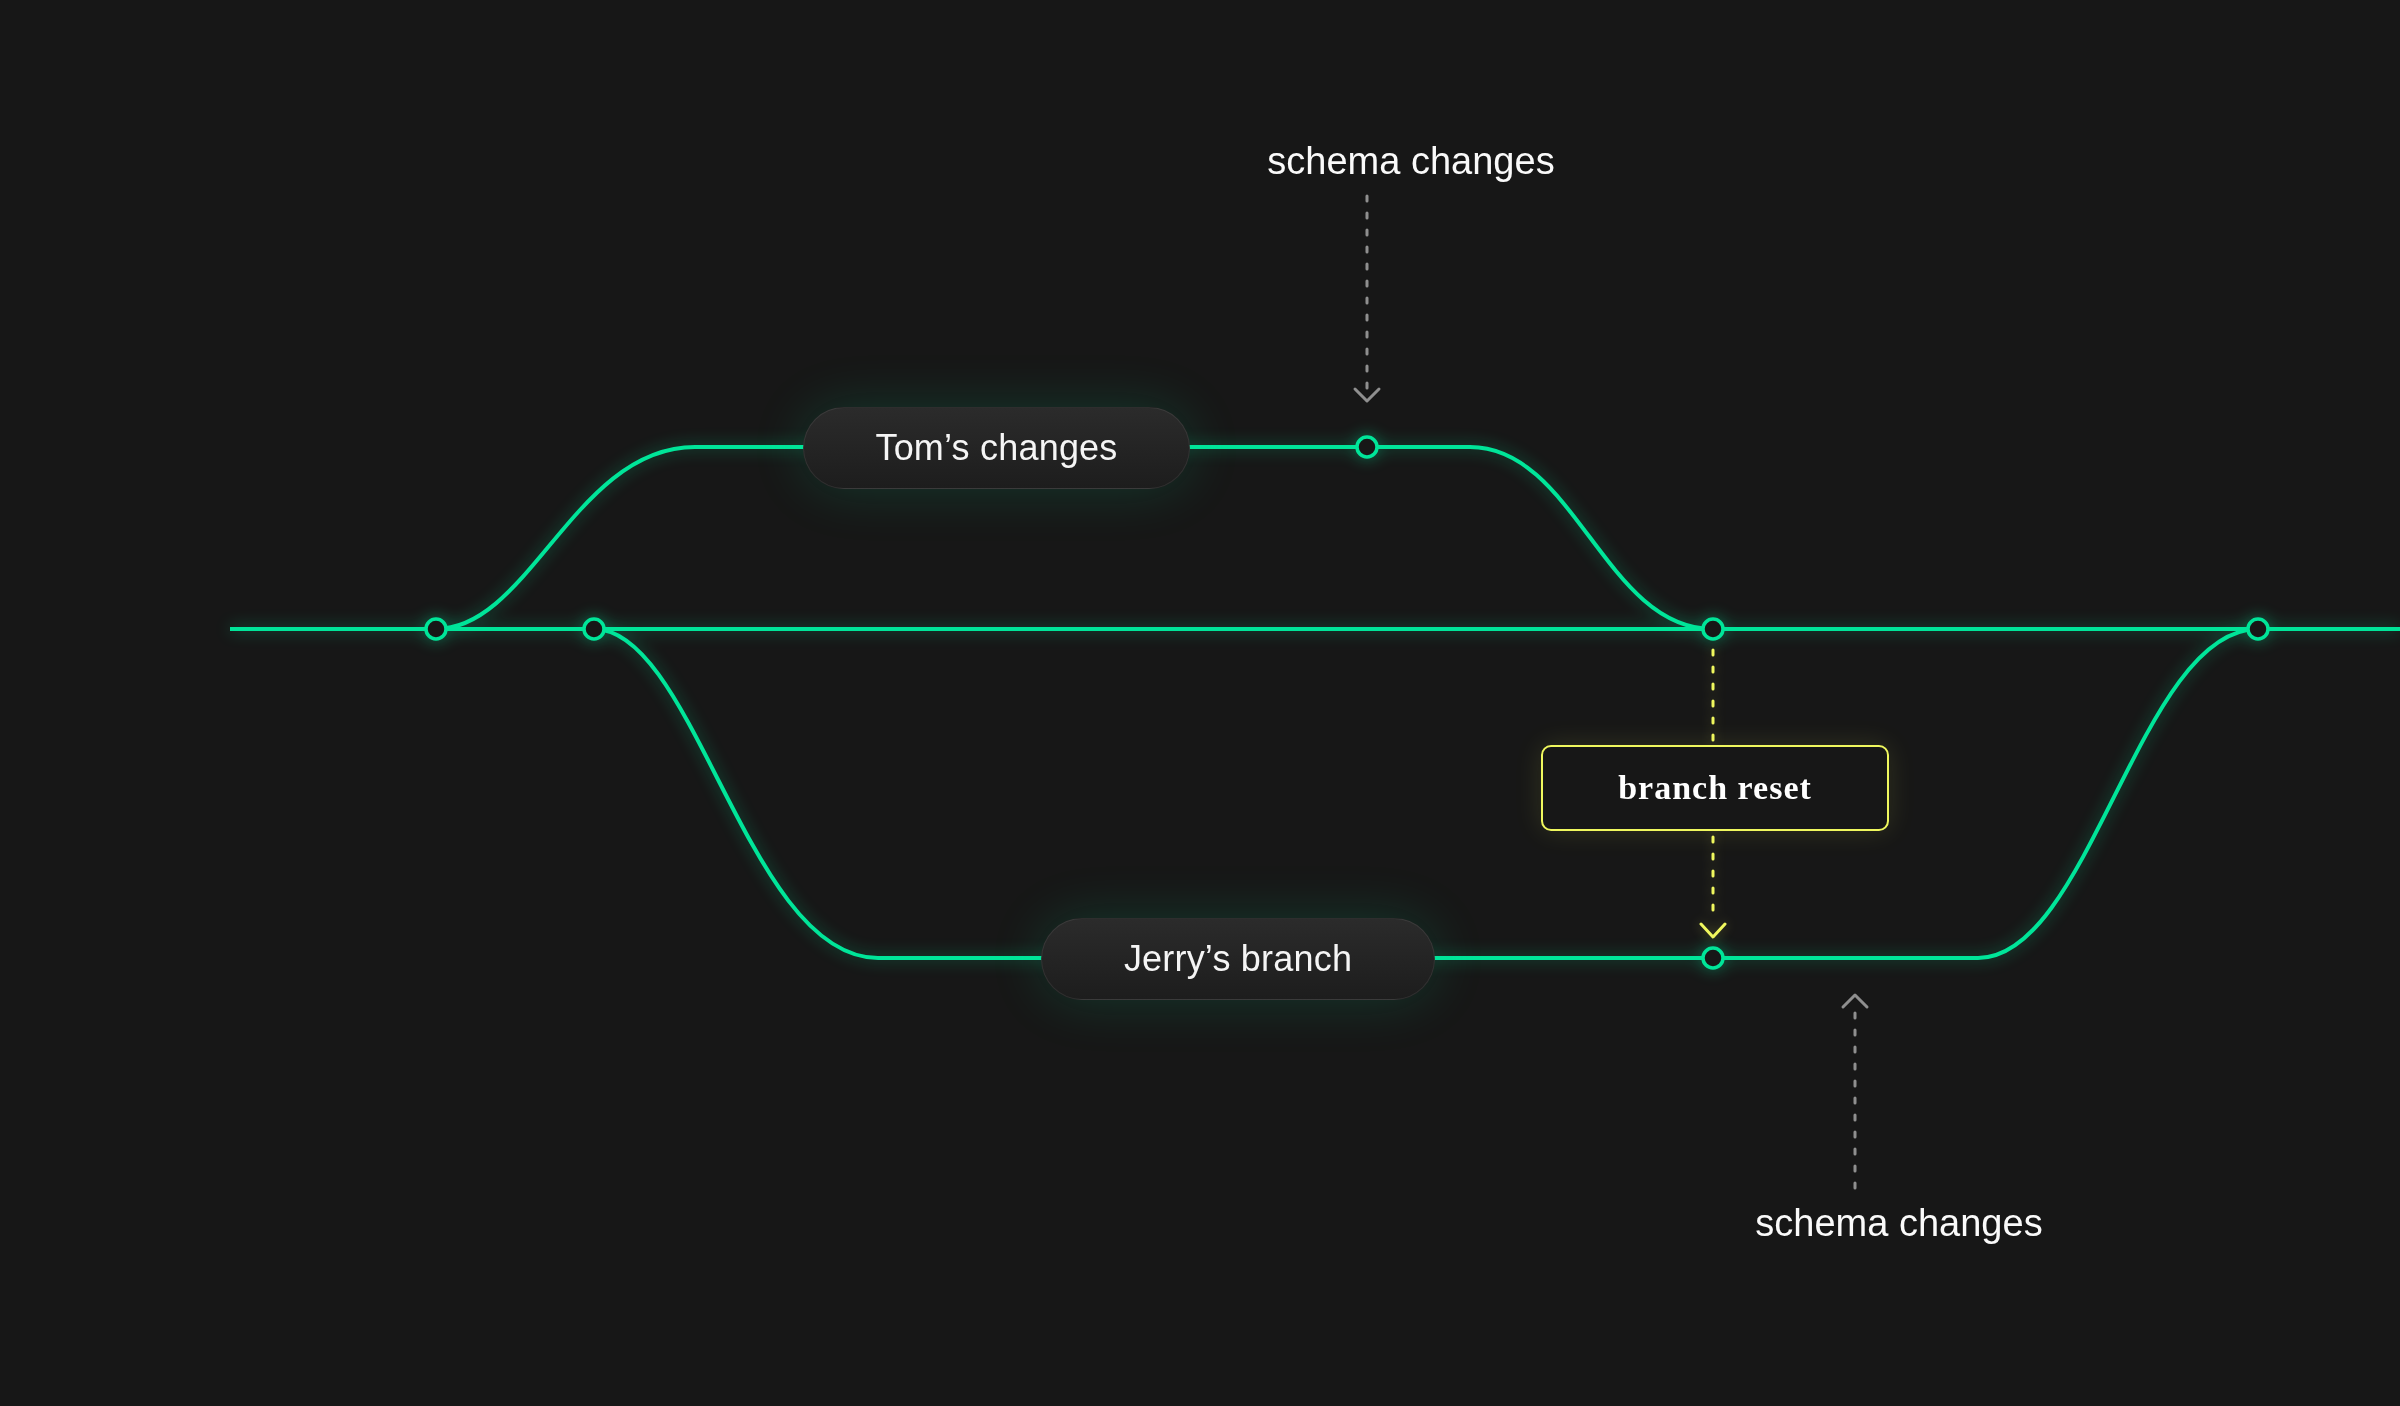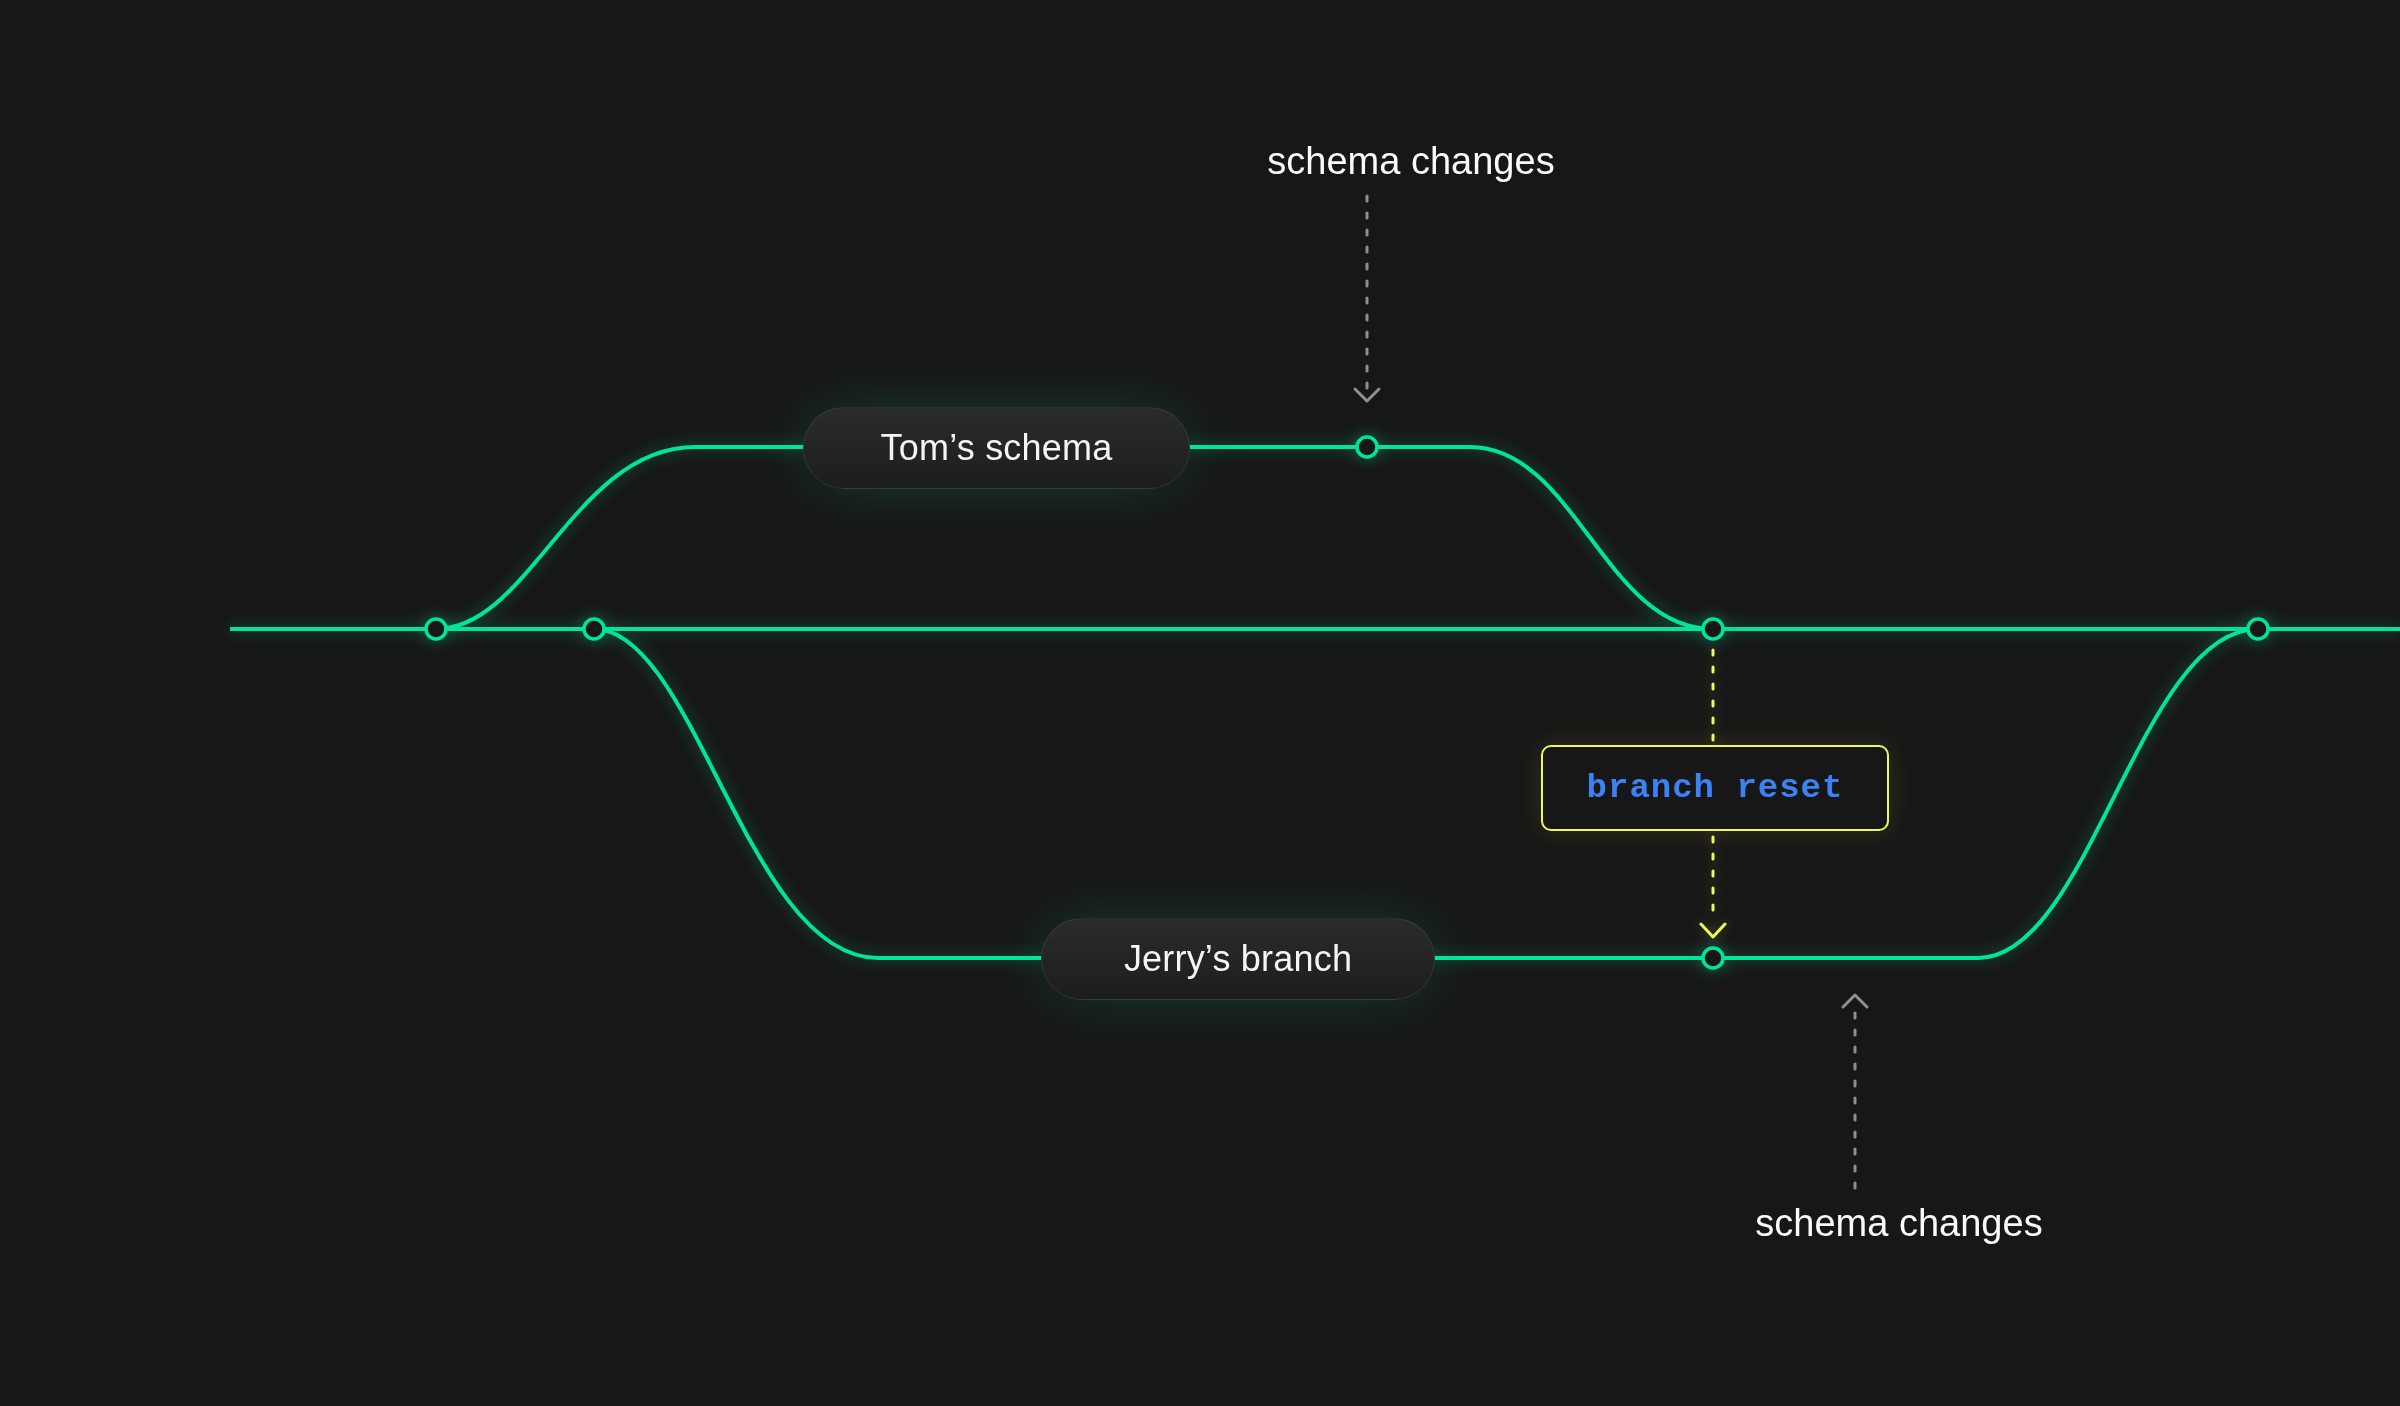--- a/index.html
+++ b/index.html
@@ -64,22 +64,22 @@
     position: absolute;
     z-index: 3;
     left: 1541px; top: 745px; width: 348px; height: 86px;
     box-sizing: border-box;
     background: #171717;
     border: 2.5px solid #eff75e;
     border-radius: 10px;
     display: flex;
     align-items: center;
     justify-content: center;
-    color: #3b82f6;
-    font-family: Liberation Mono, monospace;
+    color: #ffffff;
+    font-family: Liberation Serif, serif;
     font-size: 34px;
     font-weight: 600;
     letter-spacing: 1px;
     box-shadow: 0 0 28px rgba(239,247,94,0.12);
   }
 </style>
 </head>
 <body>
 
 <div class="canvas">
@@ -107,21 +107,21 @@
     </g>
 
     <g class="yellow-glow" stroke="#eff75e" stroke-width="3" fill="none" stroke-linecap="round">
       <path d="M 1713 650 V 920" stroke-dasharray="5 12"></path>
       <path d="M 1701 924 L 1713 937 L 1725 924" stroke-linejoin="round"></path>
     </g>
   </svg>
 
 
   <div class="pill pill-tom">
-    <span>Tom’s schema</span>
+    <span>Tom’s changes</span>
   </div>
 
   <div class="pill pill-jerry">
     <span>Jerry’s branch</span>
   </div>
 
   <div class="annotation-label label-schema-top">schema changes</div>
 
   <div class="annotation-label label-schema-bottom">schema changes</div>
 

